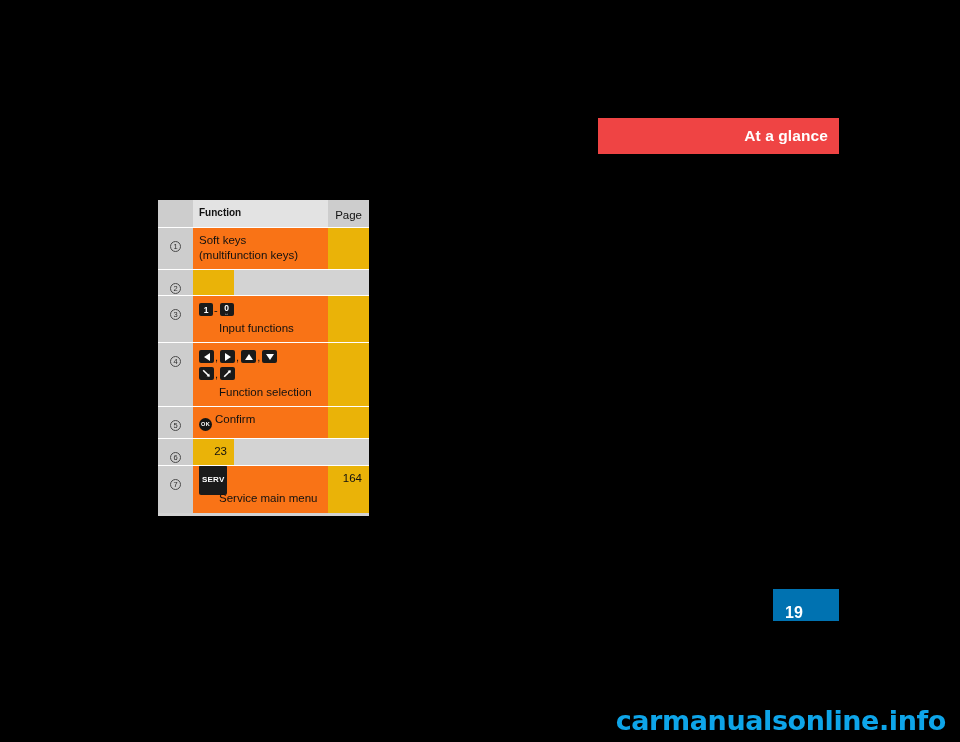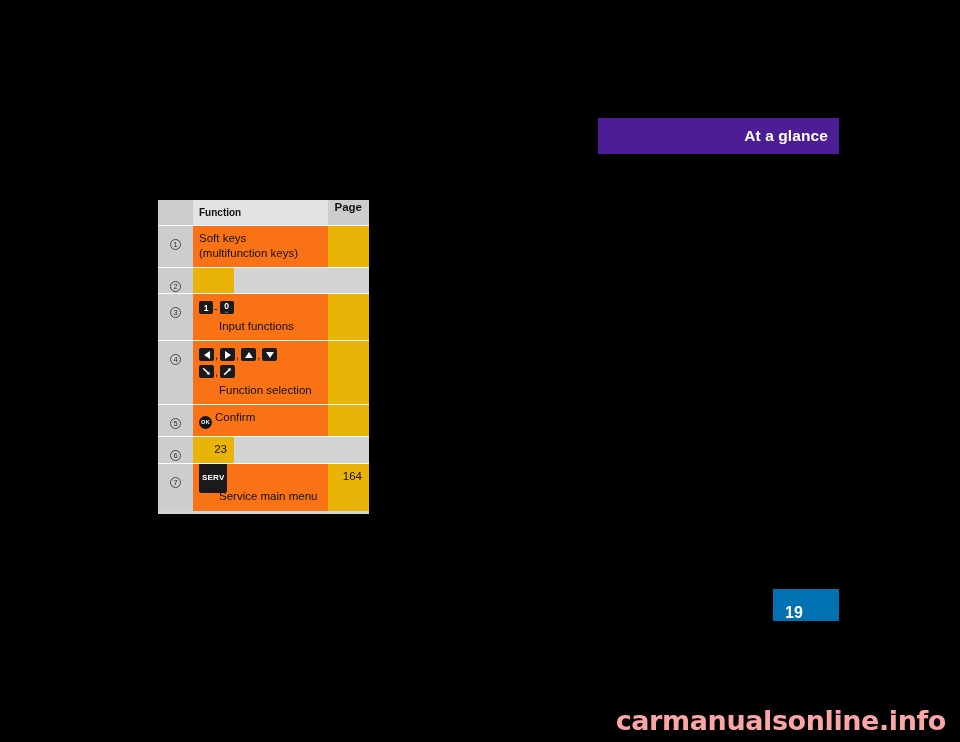--- a/index.html
+++ b/index.html
@@ -16,21 +16,21 @@
     -webkit-font-smoothing: antialiased;
   }
 
   
   #section-header {
     position: absolute;
     left: 598px;
     top: 118px;
     width: 241px;
     height: 36px;
-    background: #4c1d95;
+    background: #ef4444;
     display: flex;
     align-items: center;
     justify-content: flex-end;
     box-sizing: border-box;
     padding-right: 11px;
   }
   #section-header .title {
     color: #ffffff;
     font-size: 15.5px;
     font-weight: bold;
@@ -95,22 +95,22 @@
   .trow.head .c-num { background: #cdcdcd; }
   .trow.head .c-fn {
     background: #e3e3e3;
     font-weight: bold;
     font-size: 10px;
     padding-top: 6px;
     padding-bottom: 5px;
   }
   .trow.head .c-pg {
     background: #cdcdcd;
-    font-weight: bold;
-    padding-top: 0;
+    font-weight: normal;
+    padding-top: 8px;
     padding-bottom: 5px;
   }
 
   
   .circ {
     display: inline-block;
     width: 11px;
     height: 11px;
     line-height: 10px;
     border: 1px solid #4a4a4a;
@@ -236,21 +236,21 @@
     line-height: 1;
   }
 
   
   #watermark {
     position: absolute;
     left: 0;
     right: 14px;
     bottom: 8px;
     text-align: right;
-    color: #fca5a5;
+    color: #0ea5e9;
     font-size: 27px;
     font-weight: bold;
     letter-spacing: -0.4px;
     line-height: 1;
     font-family: "DejaVu Sans", sans-serif;
   }
 </style>
 </head>
 <body>
 

